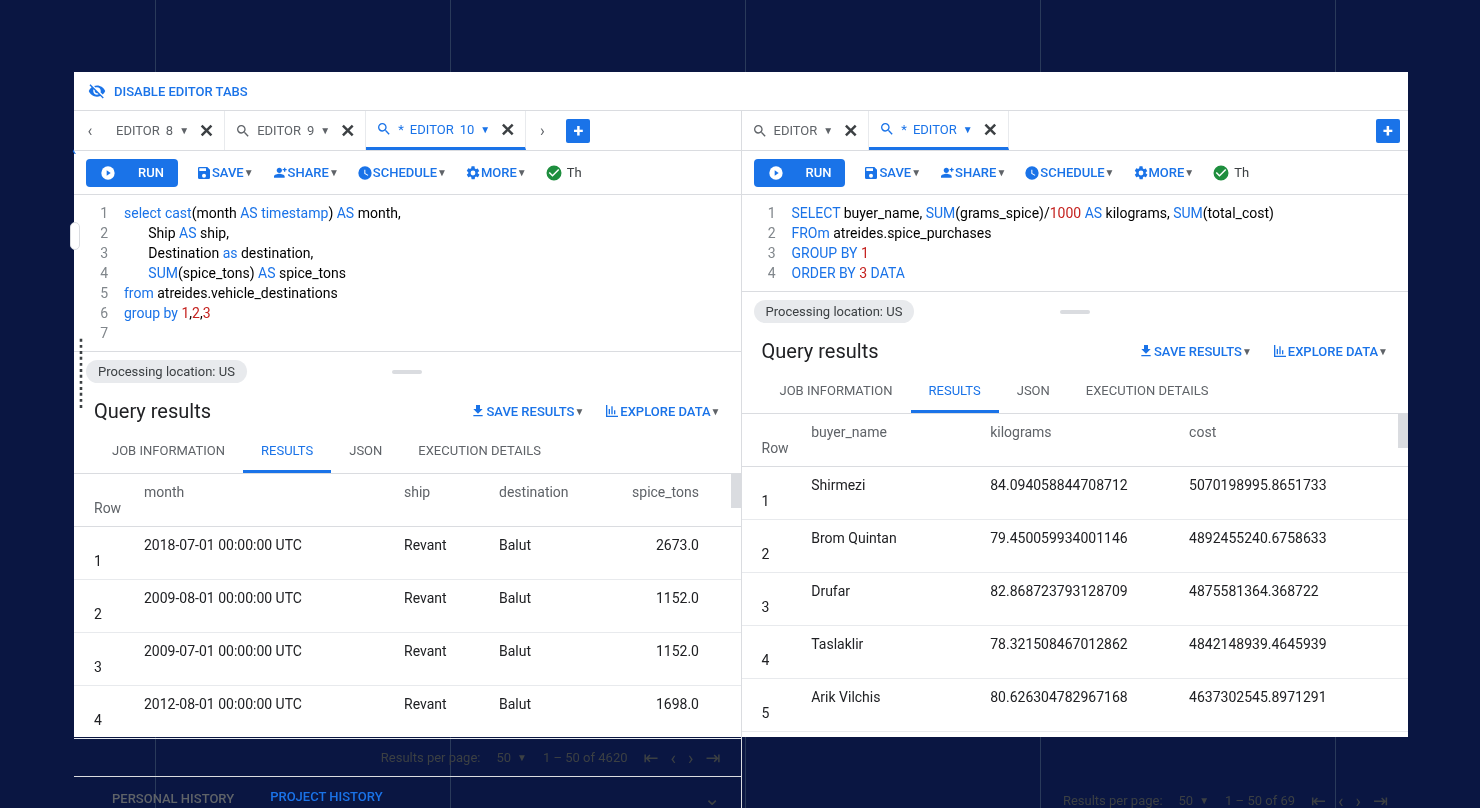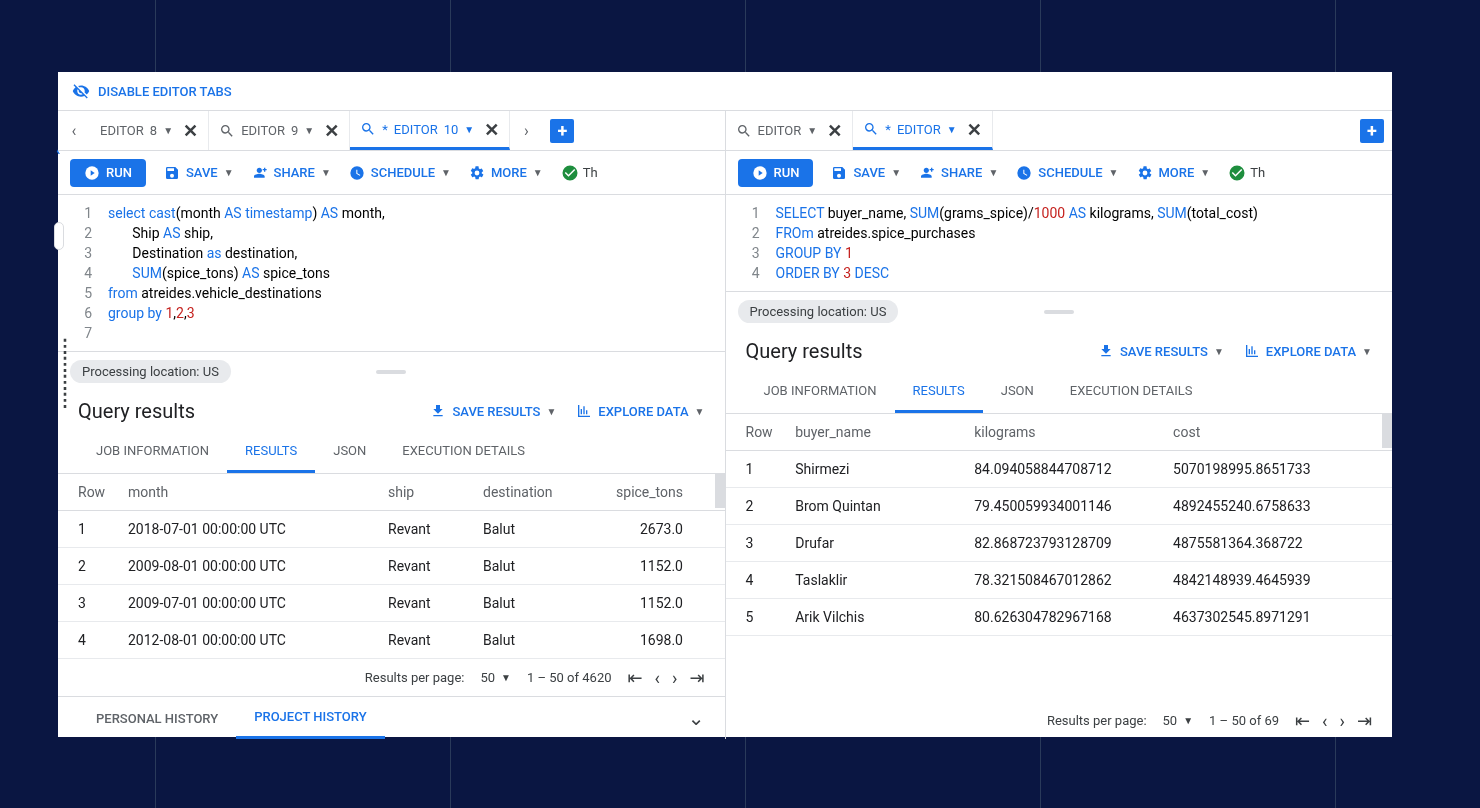--- a/index.html
+++ b/index.html
@@ -1,37 +1,37 @@
 <!DOCTYPE html>
 <html><head>
 <meta charset="utf-8">
 <style>
 * { margin: 0; padding: 0; box-sizing: border-box; font-family: Roboto, Arial, sans-serif; }
 body { background: #0a1642; width: 1480px; height: 808px; position: relative; }
 .bg-lines { position: absolute; inset: 0; pointer-events: none; }
 .bg-vline { position: absolute; top: 0; bottom: 0; border-left: 1px solid #2a3a5a; }
-.panel-container { position: absolute; left: 58px; top: 72px; width: 1334px; height: 665px; background: #fff; display: flex; flex-direction: column; }
+.panel-container { position: absolute; left: 74px; top: 72px; width: 1334px; height: 665px; background: #fff; display: flex; flex-direction: column; }
 .disable-tabs { display: flex; align-items: center; gap: 8px; color: #1a73e8; font-weight: 500; font-size: 13px; padding: 10px 14px; cursor: pointer; }
 .eye-slash { width: 18px; height: 18px; fill: #1a73e8; }
 .collapse-arrow { position: absolute; left: -2px; top: 70px; color: #1a73e8; font-size: 14px; font-weight: bold; cursor: pointer; }
 .split { flex: 1; display: flex; }
 .pane { flex: 1; display: flex; flex-direction: column; border-top: 1px solid #dadce0; min-width: 0; overflow: hidden; }
 .pane:first-child { border-right: 1px solid #dadce0; }
 .tab-bar { display: flex; align-items: center; height: 40px; border-bottom: 1px solid #dadce0; background: #fff; position: relative; }
 .tab-nav-btn { width: 32px; height: 100%; display: flex; align-items: center; justify-content: center; color: #5f6368; cursor: pointer; font-size: 16px; }
 .tab { display: flex; align-items: center; gap: 6px; padding: 0 10px; height: 100%; border-right: 1px solid #e8eaed; color: #5f6368; font-size: 13px; cursor: pointer; }
 .tab.active { color: #1a73e8; border-bottom: 3px solid #1a73e8; }
 .tab-magnify { width: 16px; height: 16px; fill: currentColor; }
 .tab .close { color: #3c4043; font-size: 18px; font-weight: bold; margin-left: 4px; }
 .tab-dropdown { font-size: 10px; }
 .add-tab { width: 24px; height: 24px; background: #1a73e8; color: #fff; display: flex; align-items: center; justify-content: center; font-size: 18px; font-weight: bold; margin-left: 8px; cursor: pointer; border-radius: 2px; }
 .toolbar { display: flex; align-items: center; gap: 18px; padding: 6px 12px; height: 44px; border-bottom: 1px solid #dadce0; }
-.run-btn { background: #1a73e8; color: #fff; border: none; border-radius: 4px; padding: 6px 14px; font-weight: 500; font-size: 13px; display: flex; align-items: flex-start; gap: 6px; cursor: pointer; }
+.run-btn { background: #1a73e8; color: #fff; border: none; border-radius: 4px; padding: 6px 14px; font-weight: 500; font-size: 13px; display: flex; align-items: flex-start; gap: 22px; cursor: pointer; }
 .play-icon { width: 16px; height: 16px; fill: #fff; }
-.tool-btn { color: #1a73e8; font-weight: 500; font-size: 13px; display: flex; align-items: center; gap: 6px; cursor: pointer; white-space: nowrap; }
+.tool-btn { color: #1a73e8; font-weight: 500; font-size: 13px; display: flex; align-items: center; cursor: pointer; white-space: nowrap; }
 .tool-icon { width: 16px; height: 16px; fill: #1a73e8; }
 .tool-dropdown { font-size: 10px; color: #5f6368; }
 .status-chip { display: flex; align-items: center; gap: 4px; font-size: 13px; color: #3c4043; }
 .check-circle { width: 18px; height: 18px; fill: #1e8e3e; }
 .editor { display: flex; padding: 8px 0; border-bottom: 1px solid #dadce0; font-family: 'Roboto Mono', monospace; font-size: 14px; }
 .gutter { width: 50px; text-align: right; color: #80868b; padding-right: 16px; }
 .gutter div { height: 20px; line-height: 20px; }
 .code { flex: 1; }
 .code div { height: 20px; line-height: 20px; white-space: pre; }
 .kw { color: #1a73e8; }
@@ -40,21 +40,21 @@
 .drag-handle { width: 30px; height: 4px; background: #dadce0; border-radius: 2px; margin: 4px auto; }
 .results-header { display: flex; align-items: center; justify-content: space-between; padding: 8px 20px; }
 .results-title { font-size: 20px; color: #202124; }
 .results-actions { display: flex; gap: 20px; }
 .result-tabs { display: flex; border-bottom: 1px solid #dadce0; padding: 0 20px; }
 .result-tab { padding: 12px 18px; font-size: 13px; font-weight: 400; color: #5f6368; cursor: pointer; }
 .result-tab.active { color: #1a73e8; border-bottom: 3px solid #1a73e8; }
 .table { width: 100%; font-size: 14px; }
 .table-header { display: flex; padding: 10px 20px; color: #5f6368; border-bottom: 1px solid #dadce0; }
 .table-row { display: flex; padding: 10px 20px; color: #202124; border-bottom: 1px solid #e8eaed; }
-.col-row { width: 50px; }
+.col-row { width: 50px; margin-top: 16px; }
 .pagination { display: flex; align-items: center; justify-content: flex-end; gap: 16px; padding: 8px 20px; font-size: 13px; color: #3c4043; }
 .page-select { display: flex; align-items: center; gap: 6px; }
 .page-nav { display: flex; gap: 12px; }
 .page-btn { cursor: pointer; font-size: 18px; color: #3c4043; }
 .bottom-tabs { display: flex; align-items: center; border-top: 1px solid #dadce0; padding: 0 20px; position: relative; }
 .bottom-tab { padding: 12px 18px; font-size: 13px; font-weight: 500; color: #5f6368; cursor: pointer; }
 .bottom-tab.active { color: #1a73e8; border-bottom: 3px solid #1a73e8; }
 .expand-bottom { position: absolute; right: 20px; font-size: 20px; color: #3c4043; cursor: pointer; }
 .scroll-ind { position: absolute; right: 0; width: 10px; background: #dadce0; }
 .left-icons { position: absolute; left: -2px; top: 268px; display: flex; flex-direction: column; gap: 6px; }
@@ -354,21 +354,21 @@
         <div class="gutter">
           <div>1</div>
             <div>2</div>
             <div>3</div>
             <div>4</div>
         </div>
         <div class="code">
           <div><span class="kw">SELECT</span> buyer_name, <span class="kw">SUM</span>(grams_spice)/<span class="num">1000</span> <span class="kw">AS</span> kilograms, <span class="kw">SUM</span>(total_cost) </div>
           <div><span class="kw">FROm</span> atreides.spice_purchases</div>
           <div><span class="kw">GROUP BY</span> <span class="num">1</span></div>
-          <div><span class="kw">ORDER BY</span> <span class="num">3</span> <span class="kw">DESC</span></div>
+          <div><span class="kw">ORDER BY</span> <span class="num">3</span> <span class="kw">DATA</span></div>
         </div>
       </div>
 
       <div style="position:relative">
         <span class="proc-chip">Processing location: US</span>
         <div class="drag-handle" style="position:absolute;left:50%;top:14px;transform:translateX(-50%)"></div>
       </div>
 
       <div class="results-header">
         <span class="results-title">Query results</span>

